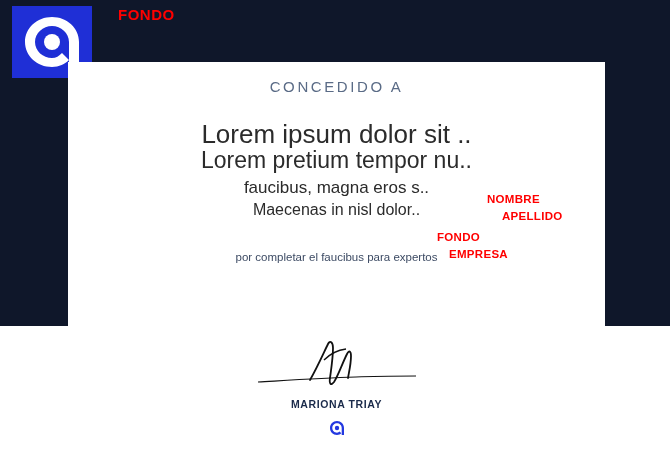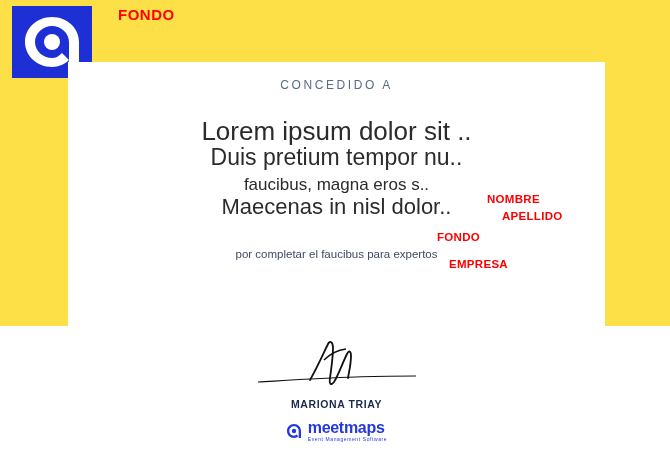--- a/index.html
+++ b/index.html
@@ -10,21 +10,21 @@
   body {
     width: 670px;
     height: 465px;
     font-family: "Liberation Sans", sans-serif;
     overflow: hidden;
   }
   .canvas {
     position: relative;
     width: 670px;
     height: 326px;
-    background: #fde047;
+    background: #0f172a;
   }
 
   
   .logo-badge {
     position: absolute;
     left: 12px;
     top: 6px;
     width: 80px;
     height: 72px;
     background: #1f2fd6;
@@ -60,21 +60,21 @@
     margin-top: 34px;
     color: #f5b335;
     font-weight: bold;
     font-size: 21px;
     letter-spacing: 1.2px;
   }
   .cert-sub {
     text-align: center;
     margin-top: 16px;
     color: #5a6b86;
-    font-size: 12px;
+    font-size: 15px;
     letter-spacing: 2.6px;
   }
 
   .name-block {
     margin-top: 26px;
     text-align: center;
     color: #2b2b2b;
   }
   .name-line-1 {
     font-size: 26px;
@@ -86,21 +86,21 @@
     line-height: 26px;
     white-space: nowrap;
   }
   .name-line-3 {
     font-size: 17px;
     line-height: 22px;
     margin-top: 4px;
     white-space: nowrap;
   }
   .name-line-4 {
-    font-size: 22px;
+    font-size: 16px;
     line-height: 22px;
     white-space: nowrap;
   }
 
   .reason {
     text-align: center;
     margin-top: 30px;
     color: #3c4a63;
     font-size: 11.5px;
   }
@@ -157,21 +157,21 @@
     position: absolute;
     color: #ff0000;
     font-weight: bold;
     font-size: 11.5px;
     letter-spacing: 0.3px;
     white-space: nowrap;
   }
   .ann-nombre   { left: 487px; top: 193px; }
   .ann-apellido { left: 480px; top: 210px; margin-left: 22px; }
   .ann-cargo    { left: 437px; top: 231px; }
-  .ann-empresa  { left: 437px; top: 258px; padding-left: 12px; }
+  .ann-empresa  { left: 437px; top: 248px; padding-left: 12px; }
 </style>
 </head>
 <body>
 
 <div class="canvas">
 
   <div class="logo-badge">
     <svg width="62" height="58" viewBox="0 0 62 58">
       <path d="M31 4 C16 4 4 15 4 29 C4 43 16 54 31 54 C38 54 44 51 48 47 L41 40 C38 43 35 45 31 45 C22 45 14 38 14 29 C14 20 22 13 31 13 C40 13 48 20 48 29 L48 54 L58 54 L58 29 C58 15 46 4 31 4 Z" fill="#ffffff"></path>
       <circle cx="31" cy="29" r="8" fill="#ffffff"></circle>
@@ -179,44 +179,40 @@
   </div>
 
   <div class="fondo-label">FONDO</div>
 
   <div class="sheet">
 
     <div class="cert-sub">CONCEDIDO A</div>
 
     <div class="name-block">
       <div class="name-line-1">Lorem ipsum dolor sit ..</div>
-      <div class="name-line-2">Duis pretium tempor nu..</div>
+      <div class="name-line-2">Lorem pretium tempor nu..</div>
       <div class="name-line-3">faucibus, magna eros s..</div>
       <div class="name-line-4">Maecenas in nisl dolor..</div>
     </div>
 
     <div class="reason">por completar el faucibus para expertos</div>
 
     <div class="sign-area">
       <svg class="sign-svg" width="170" height="48" viewBox="0 0 170 48">
         <path d="M6 42 C40 40 70 38 104 37 C124 36 146 36 164 36" stroke="#111111" stroke-width="1.2" fill="none"></path>
         <path d="M58 40 C66 26 72 12 76 4 C78 0 81 2 81 8 C81 18 79 30 78 38 C77 44 79 46 82 42 C86 36 90 24 95 14 C97 10 99 11 99 16 C99 24 97 32 96 38" stroke="#111111" stroke-width="1.8" fill="none" stroke-linecap="round"></path>
         <path d="M72 20 C78 14 86 10 94 9" stroke="#111111" stroke-width="1.4" fill="none"></path>
       </svg>
       <div class="sign-name">MARIONA TRIAY</div>
 
       <div class="brand">
         <svg width="16" height="16" viewBox="0 0 16 16">
           <path d="M8 1 C4 1 1 4 1 8 C1 12 4 15 8 15 C9.8 15 11.3 14.3 12.3 13.3 L10.6 11.6 C9.9 12.3 9 12.7 8 12.7 C5.4 12.7 3.3 10.6 3.3 8 C3.3 5.4 5.4 3.3 8 3.3 C10.6 3.3 12.7 5.4 12.7 8 L12.7 15 L15 15 L15 8 C15 4 12 1 8 1 Z" fill="#2338e0"></path>
           <circle cx="8" cy="8" r="2.2" fill="#2338e0"></circle>
         </svg>
-        <div class="brand-text">
-          <div class="brand-name">meetmaps</div>
-          <div class="brand-tagline">Event Management Software</div>
-        </div>
       </div>
     </div>
 
   </div>
 
   <div class="ann ann-nombre">NOMBRE</div>
   <div class="ann ann-apellido">APELLIDO</div>
   <div class="ann ann-cargo">FONDO</div>
   <div class="ann ann-empresa">EMPRESA</div>
 

